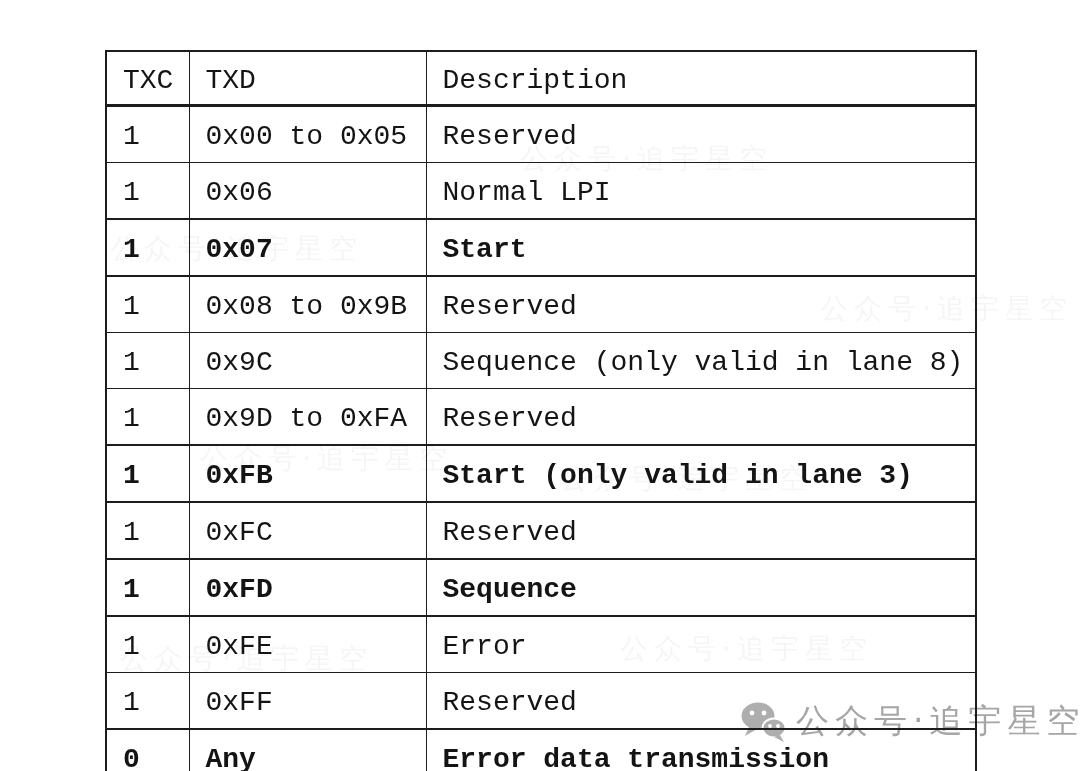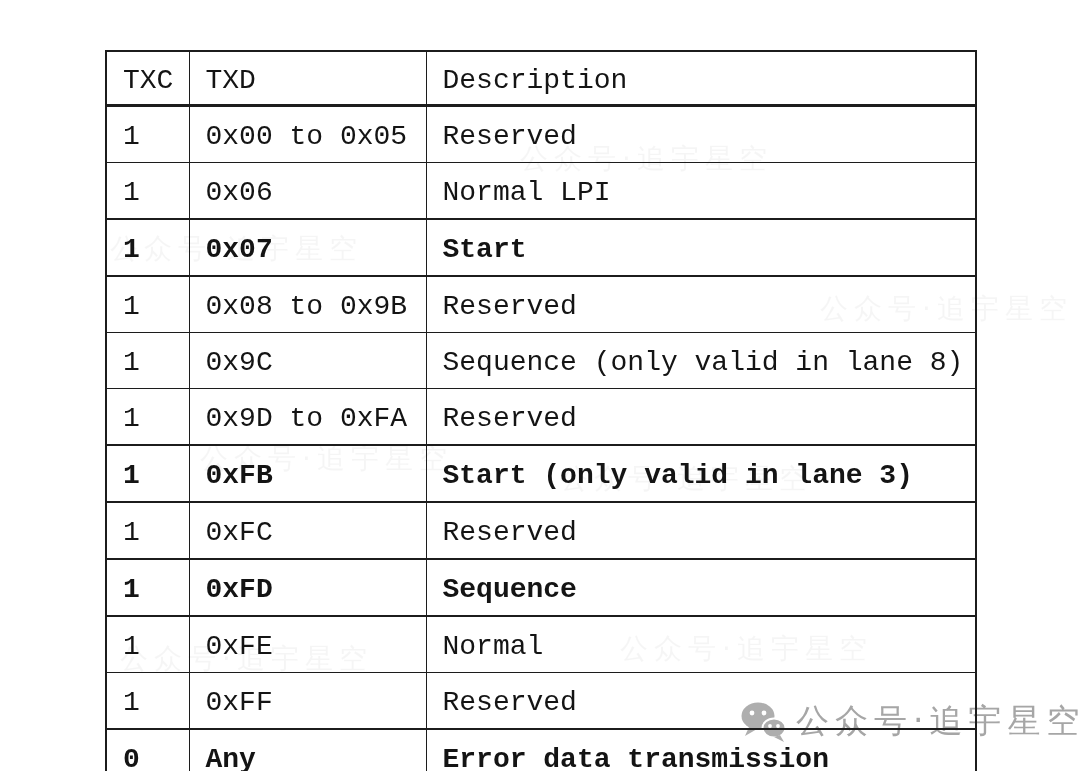--- a/index.html
+++ b/index.html
@@ -164,21 +164,21 @@
         <td>Reserved</td>
       </tr>
       <tr class="emph">
         <td>1</td>
         <td>0xFD</td>
         <td>Sequence</td>
       </tr>
       <tr>
         <td>1</td>
         <td>0xFE</td>
-        <td>Normal</td>
+        <td>Error</td>
       </tr>
       <tr>
         <td>1</td>
         <td>0xFF</td>
         <td>Reserved</td>
       </tr>
       <tr class="emph">
         <td>0</td>
         <td>Any</td>
         <td>Error data transmission</td>

